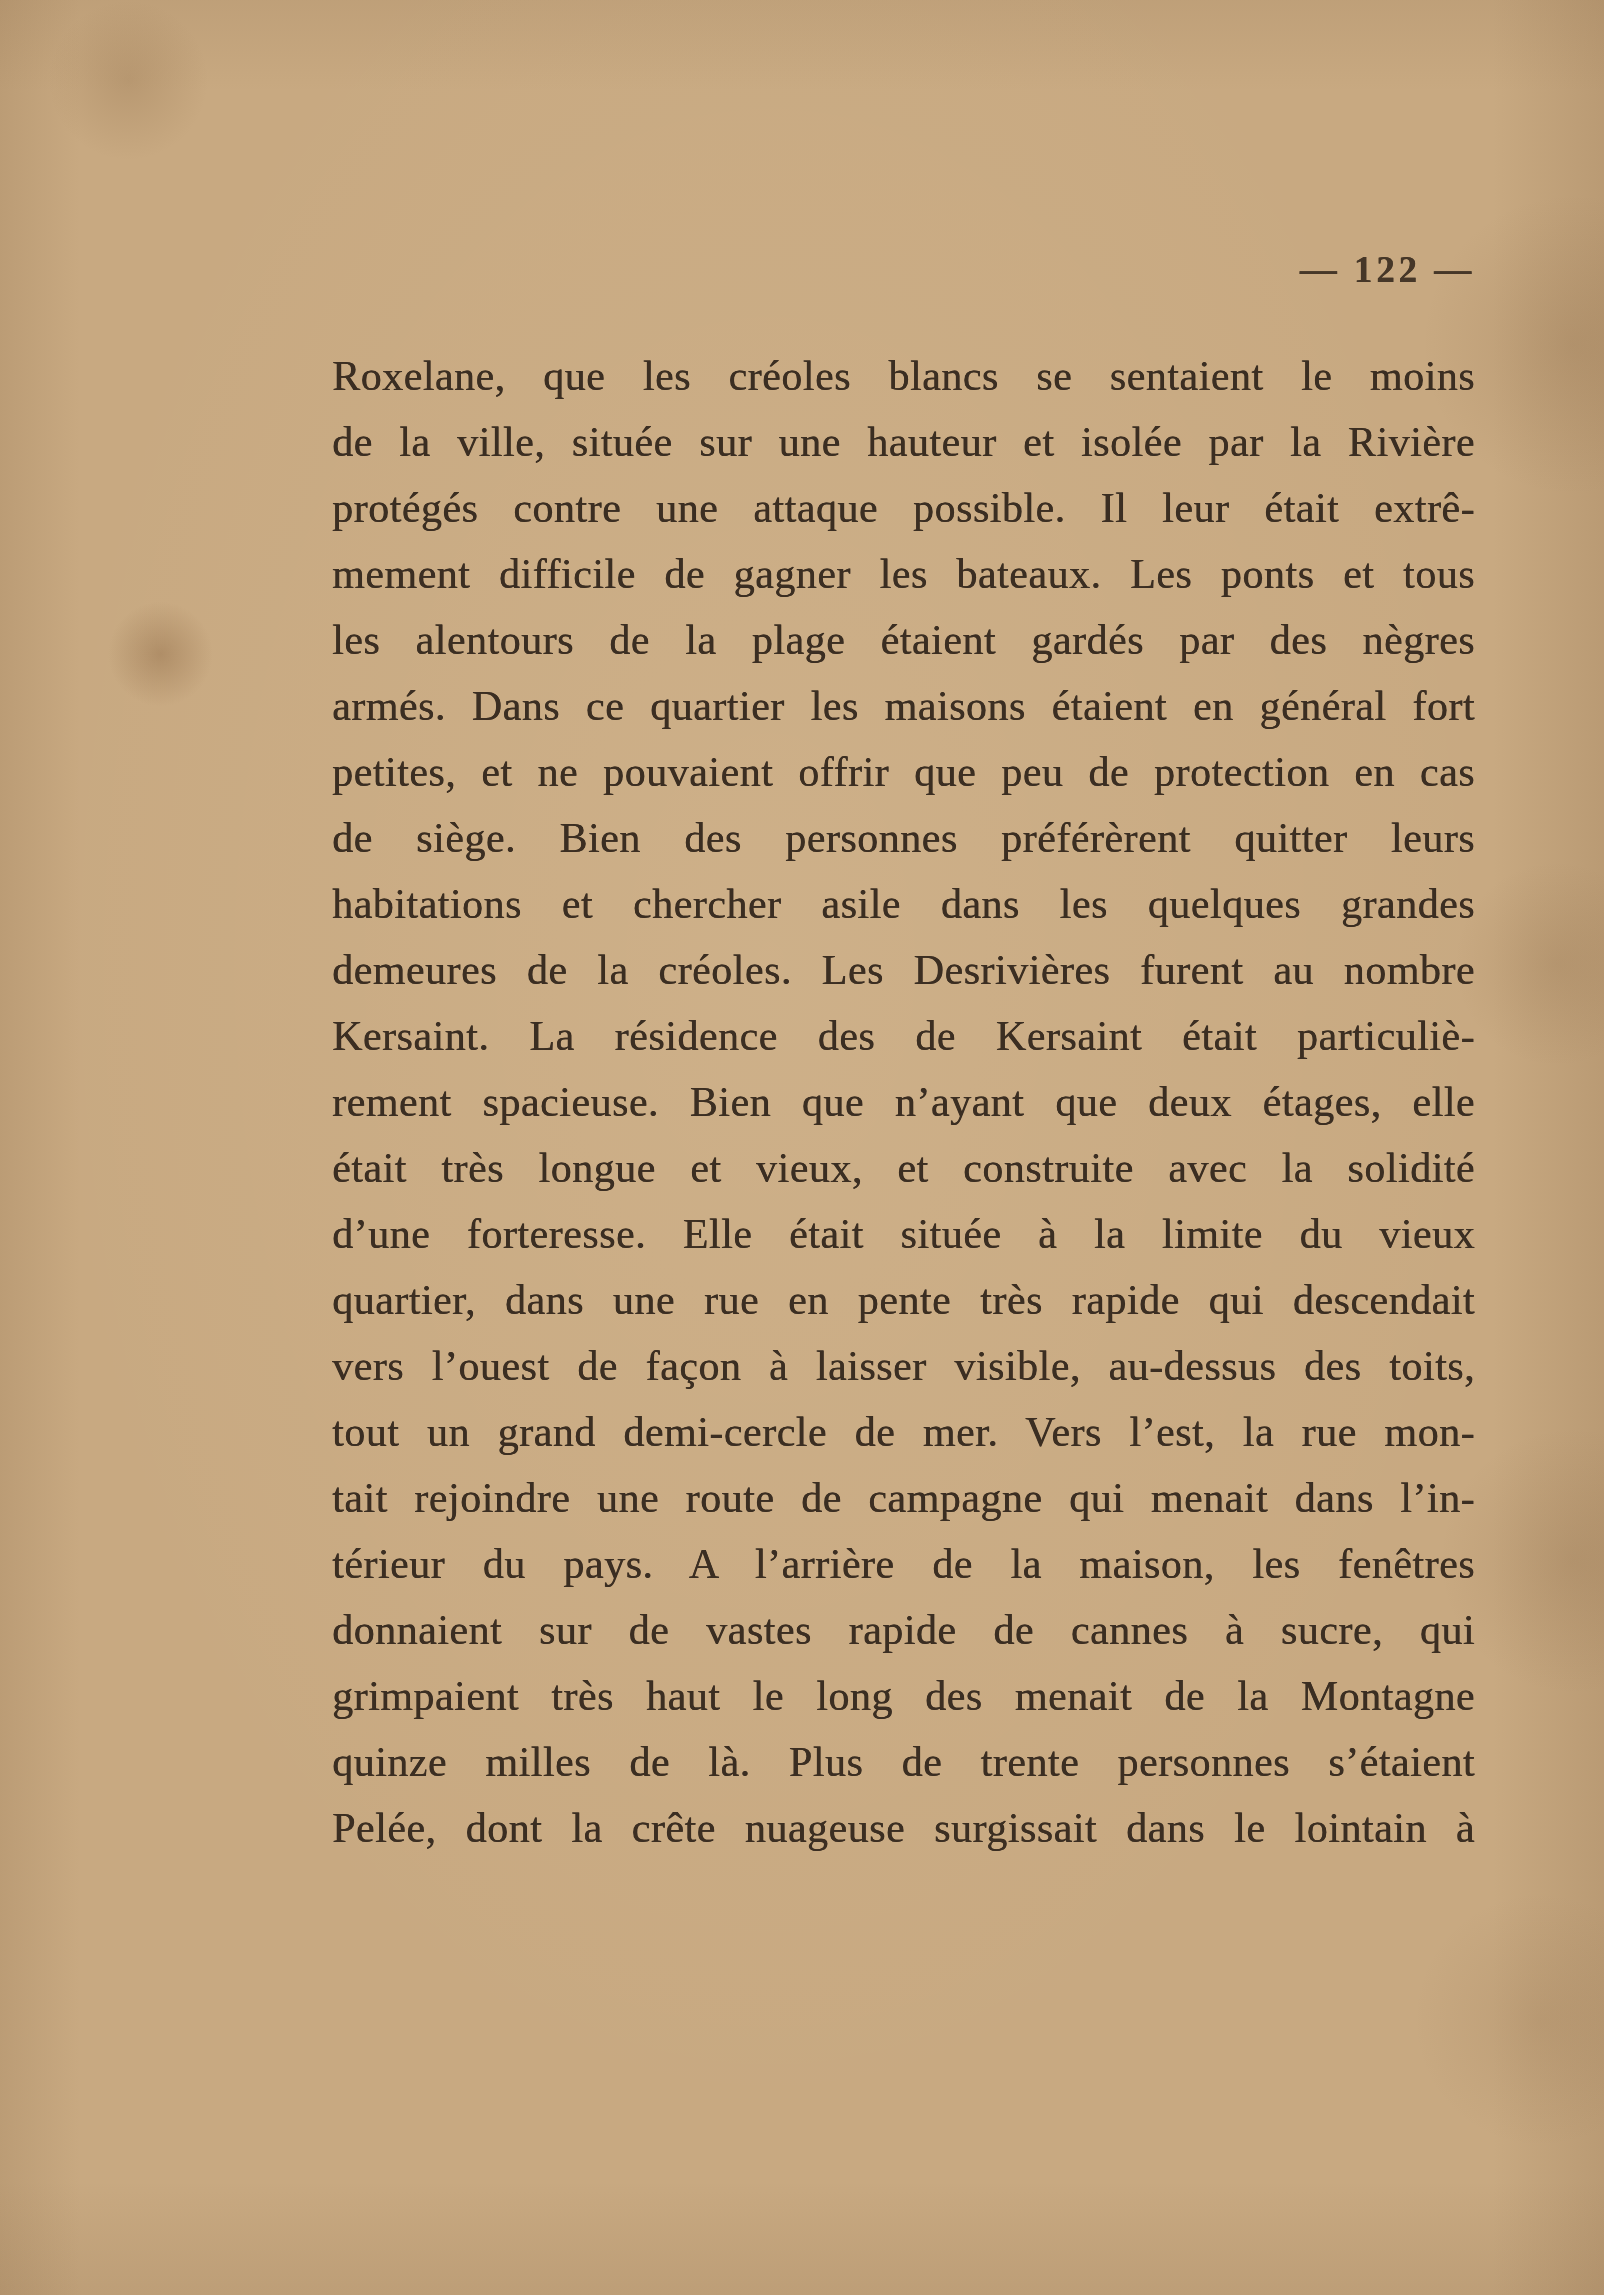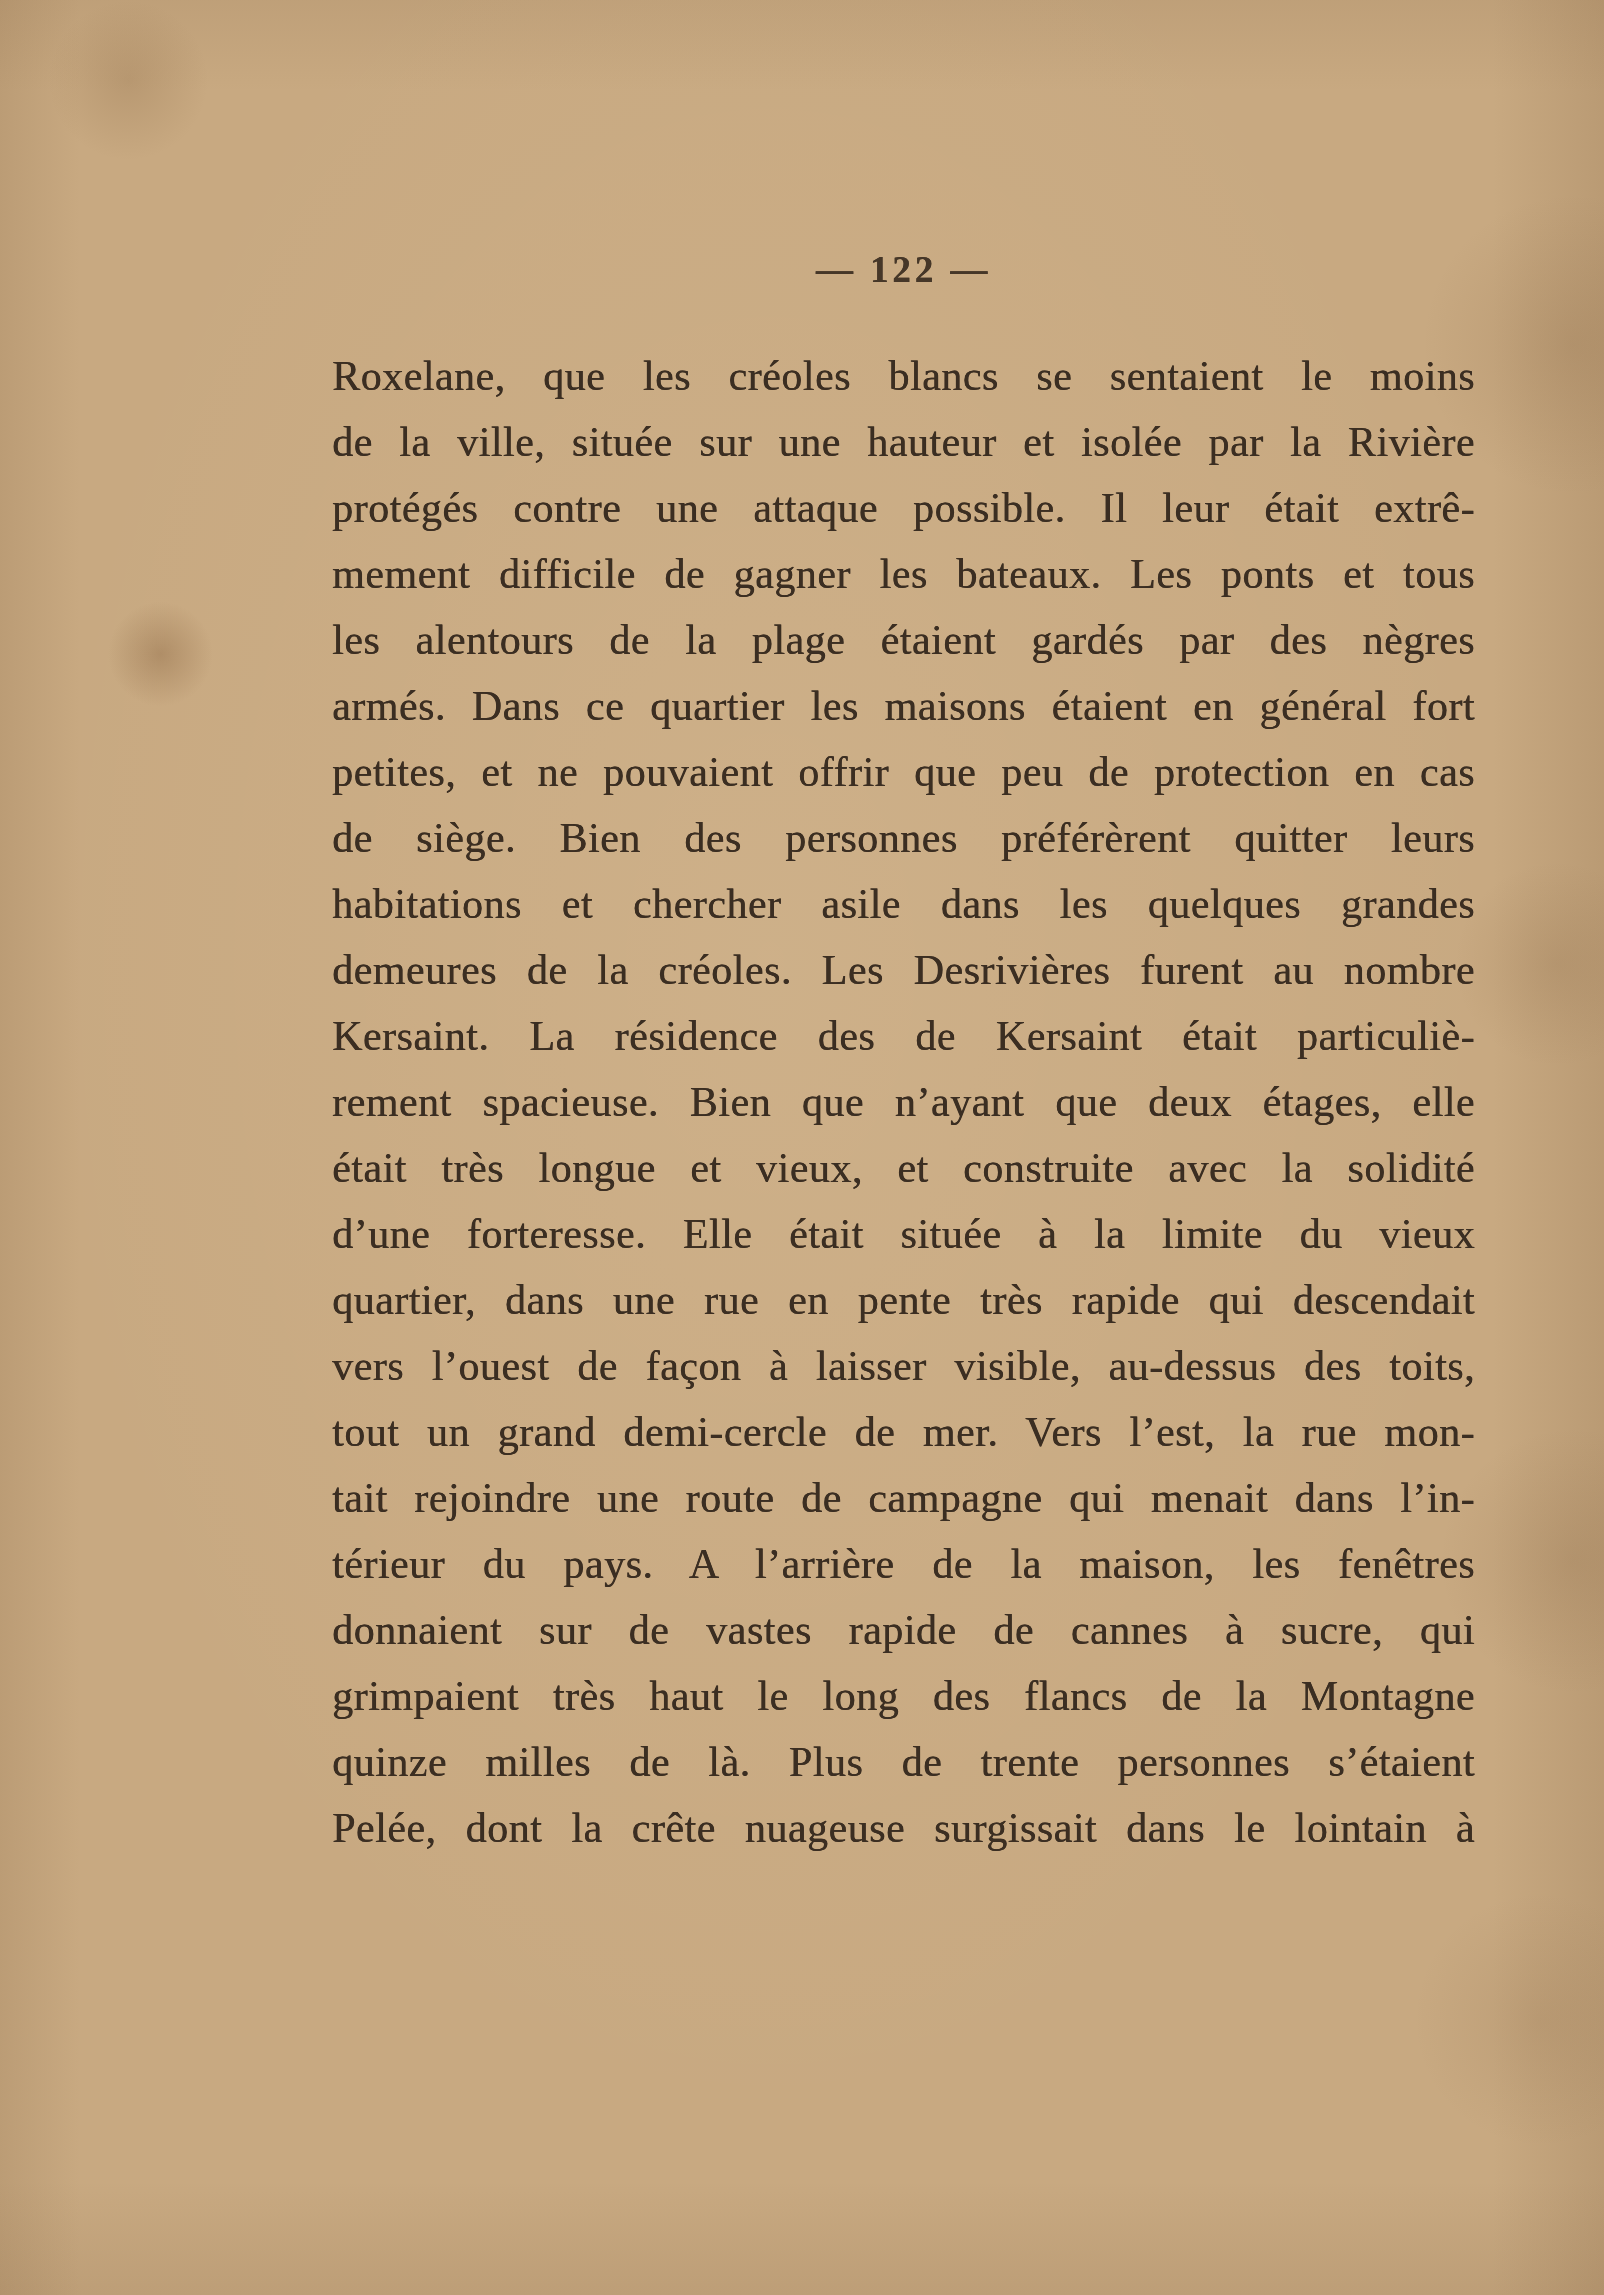--- a/index.html
+++ b/index.html
@@ -32,21 +32,21 @@
       
       linear-gradient(90deg, rgba(110, 78, 46, 0.14) 0%, rgba(110,78,46,0) 5%, rgba(110,78,46,0) 93%, rgba(110, 78, 46, 0.16) 100%),
       
       linear-gradient(180deg, rgba(110, 78, 46, 0.10) 0%, rgba(110,78,46,0) 4%, rgba(110,78,46,0) 95%, rgba(110, 78, 46, 0.12) 100%);
   }
   .page-number {
     position: absolute;
     top: 248px;
     left: 332px;
     width: 1143px;
-    text-align: center;
+    text-align: right;
     font-size: 37px;
     font-weight: 700;
     letter-spacing: 3.9px;
     color: #463728;
     text-shadow: 0.3px 0 0 currentColor;
   }
   .text-block {
     position: absolute;
     top: 343px;
     left: 332px;
@@ -85,17 +85,17 @@
     <div class="line">Kersaint. La résidence des de Kersaint était particuliè-</div>
     <div class="line">rement spacieuse. Bien que n’ayant que deux étages, elle</div>
     <div class="line">était très longue et vieux, et construite avec la solidité</div>
     <div class="line">d’une forteresse. Elle était située à la limite du vieux</div>
     <div class="line">quartier, dans une rue en pente très rapide qui descendait</div>
     <div class="line">vers l’ouest de façon à laisser visible, au-dessus des toits,</div>
     <div class="line">tout un grand demi-cercle de mer. Vers l’est, la rue mon-</div>
     <div class="line">tait rejoindre une route de campagne qui menait dans l’in-</div>
     <div class="line">térieur du pays. A l’arrière de la maison, les fenêtres</div>
     <div class="line">donnaient sur de vastes rapide de cannes à sucre, qui</div>
-    <div class="line">grimpaient très haut le long des flancs de la Montagne</div>
+    <div class="line">grimpaient très haut le long des menait de la Montagne</div>
     <div class="line">quinze milles de là. Plus de trente personnes s’étaient</div>
     <div class="line">Pelée, dont la crête nuageuse surgissait dans le lointain à</div>
   </div>
 
 
 </body></html>

